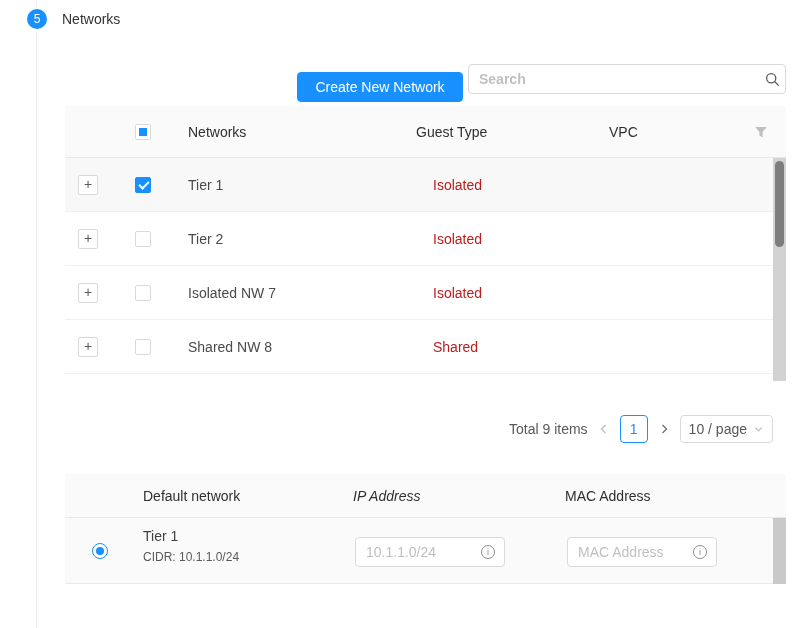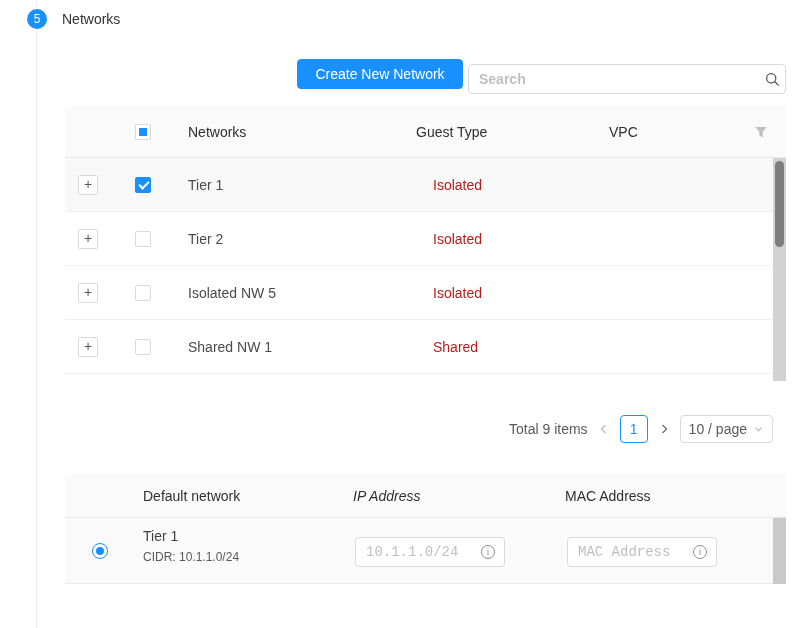--- a/index.html
+++ b/index.html
@@ -7,21 +7,21 @@
     font-family:"Liberation Sans","DejaVu Sans",sans-serif; }
   #page { position:relative; width:805px; height:628px; background:#fff; }
 
   
   .tl-line { position:absolute; left:36px; width:1px; background:#ececec; }
   .step-badge { position:absolute; left:27px; top:9px; width:20px; height:20px; border-radius:50%;
     background:#1890ff; color:#fff; font-size:12px; display:flex; align-items:center; justify-content:center; }
   .step-title { position:absolute; left:62px; top:11px; font-size:14px; color:#333; }
 
   
-  .btn-primary { position:absolute; left:297px; top:59px; width:166px; height:30px; background:#1890ff;
+  .btn-primary { position:absolute; left:297px; top:72px; width:166px; height:30px; background:#1890ff;
     border:1px solid #1890ff; border-radius:4px; color:#fff; font-size:14px; display:flex;
     align-items:center; justify-content:center; cursor:pointer; }
   .search-box { position:absolute; left:468px; top:64px; width:318px; height:30px; background:#fff;
     border:1px solid #d9d9d9; border-radius:4px; display:flex; align-items:center; }
   .search-box input { flex:1; border:none; outline:none; font-size:14px; color:#595959; padding:0 10px;
     background:transparent; font-family:inherit;font-weight:bold; }
   .search-box input::placeholder { color:#bfbfbf; }
   .search-suffix { width:26px; display:flex; align-items:center; justify-content:center; }
 
   
@@ -63,21 +63,21 @@
   
   .radio { position:absolute; left:27px; top:50%; transform:translateY(-50%); width:16px; height:16px;
     border:1px solid #1890ff; border-radius:50%; background:#fff; cursor:pointer; }
   .radio.on::after { content:""; position:absolute; left:3px; top:3px; width:8px; height:8px;
     border-radius:50%; background:#1890ff; }
   .nw-name { position:absolute; left:78px; top:10px; font-size:14px; color:#404040; }
   .nw-cidr { position:absolute; left:78px; top:32px; font-size:12px; color:#595959; }
   .fld { position:absolute; top:19px; width:150px; height:30px; border:1px solid #d9d9d9; border-radius:4px;
     background:#fff; display:flex; align-items:center; }
   .fld input { flex:1; min-width:0; border:none; outline:none; background:transparent; font-size:14px;
-    color:#595959; padding:0 0 0 10px; font-family:Liberation Mono, monospace; }
+    color:#595959; padding:0 0 0 10px; font-family:Liberation Sans, sans-serif; }
   .fld input::placeholder { color:#bfbfbf; }
   .info-ic { width:14px; height:14px; min-width:14px; border:1px solid #8c8c8c; border-radius:50%;
     color:#8c8c8c; font-size:9px; display:flex; align-items:center; justify-content:center; margin:0 9px 0 4px;
     font-style:normal; }
   svg { display:block; }
 </style>
 </head>
 <body>
 
 <div id="page">
@@ -121,28 +121,28 @@
     <div class="t-row" style="height:54px;">
       <span class="expand-btn">+</span>
       <span class="cbx" style="left:70px;"></span>
       <span class="cell" style="left:123px;color:#4a4a4a;">Tier 2</span>
       <span class="cell" style="left:368px;">Isolated</span>
       <span class="cell" style="left:544px;"></span>
     </div>
     <div class="t-row" style="height:54px;">
       <span class="expand-btn">+</span>
       <span class="cbx" style="left:70px;"></span>
-      <span class="cell" style="left:123px;color:#4a4a4a;">Isolated NW 5</span>
+      <span class="cell" style="left:123px;color:#4a4a4a;">Isolated NW 7</span>
       <span class="cell" style="left:368px;">Isolated</span>
       <span class="cell" style="left:544px;"></span>
     </div>
     <div class="t-row" style="height:54px;">
       <span class="expand-btn">+</span>
       <span class="cbx" style="left:70px;"></span>
-      <span class="cell" style="left:123px;color:#4a4a4a;">Shared NW 1</span>
+      <span class="cell" style="left:123px;color:#4a4a4a;">Shared NW 8</span>
       <span class="cell" style="left:368px;">Shared</span>
       <span class="cell" style="left:544px;"></span>
     </div>
 
     <div class="sbar" style="top:52px;height:223px;">
       <div class="sthumb" style="top:3px;height:86px;"></div>
     </div>
   </div>
 
   <div class="pager">

